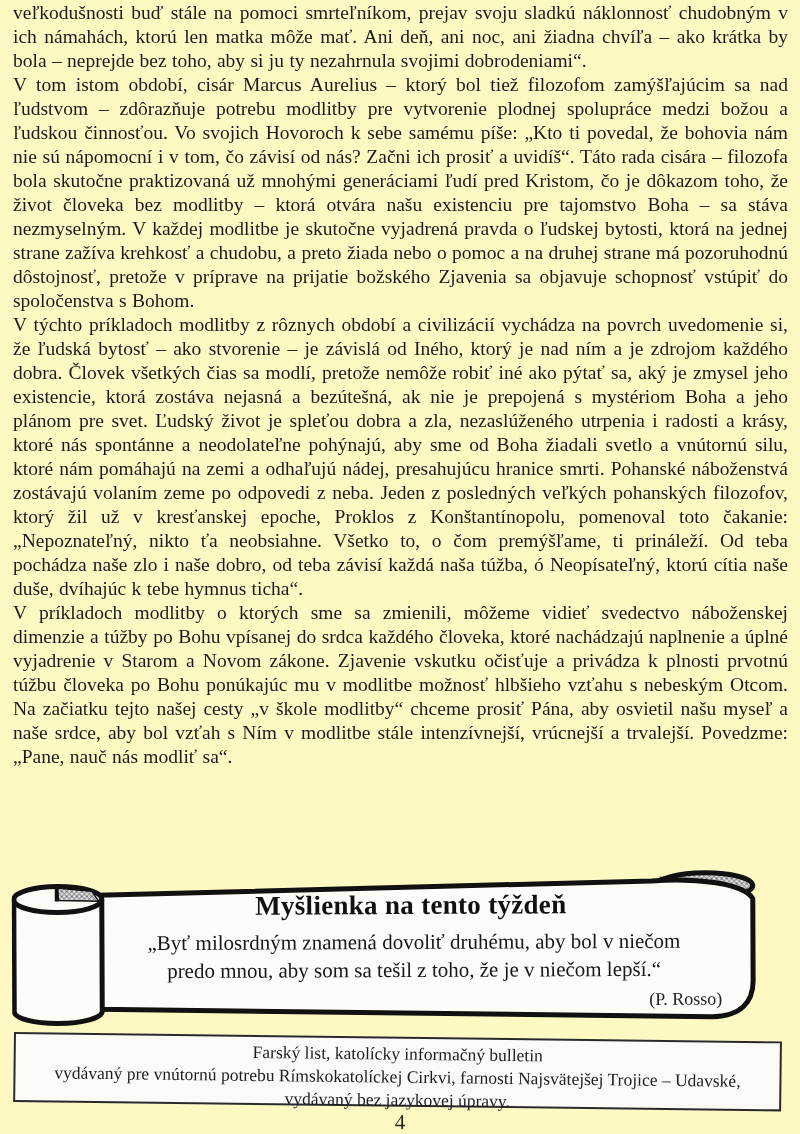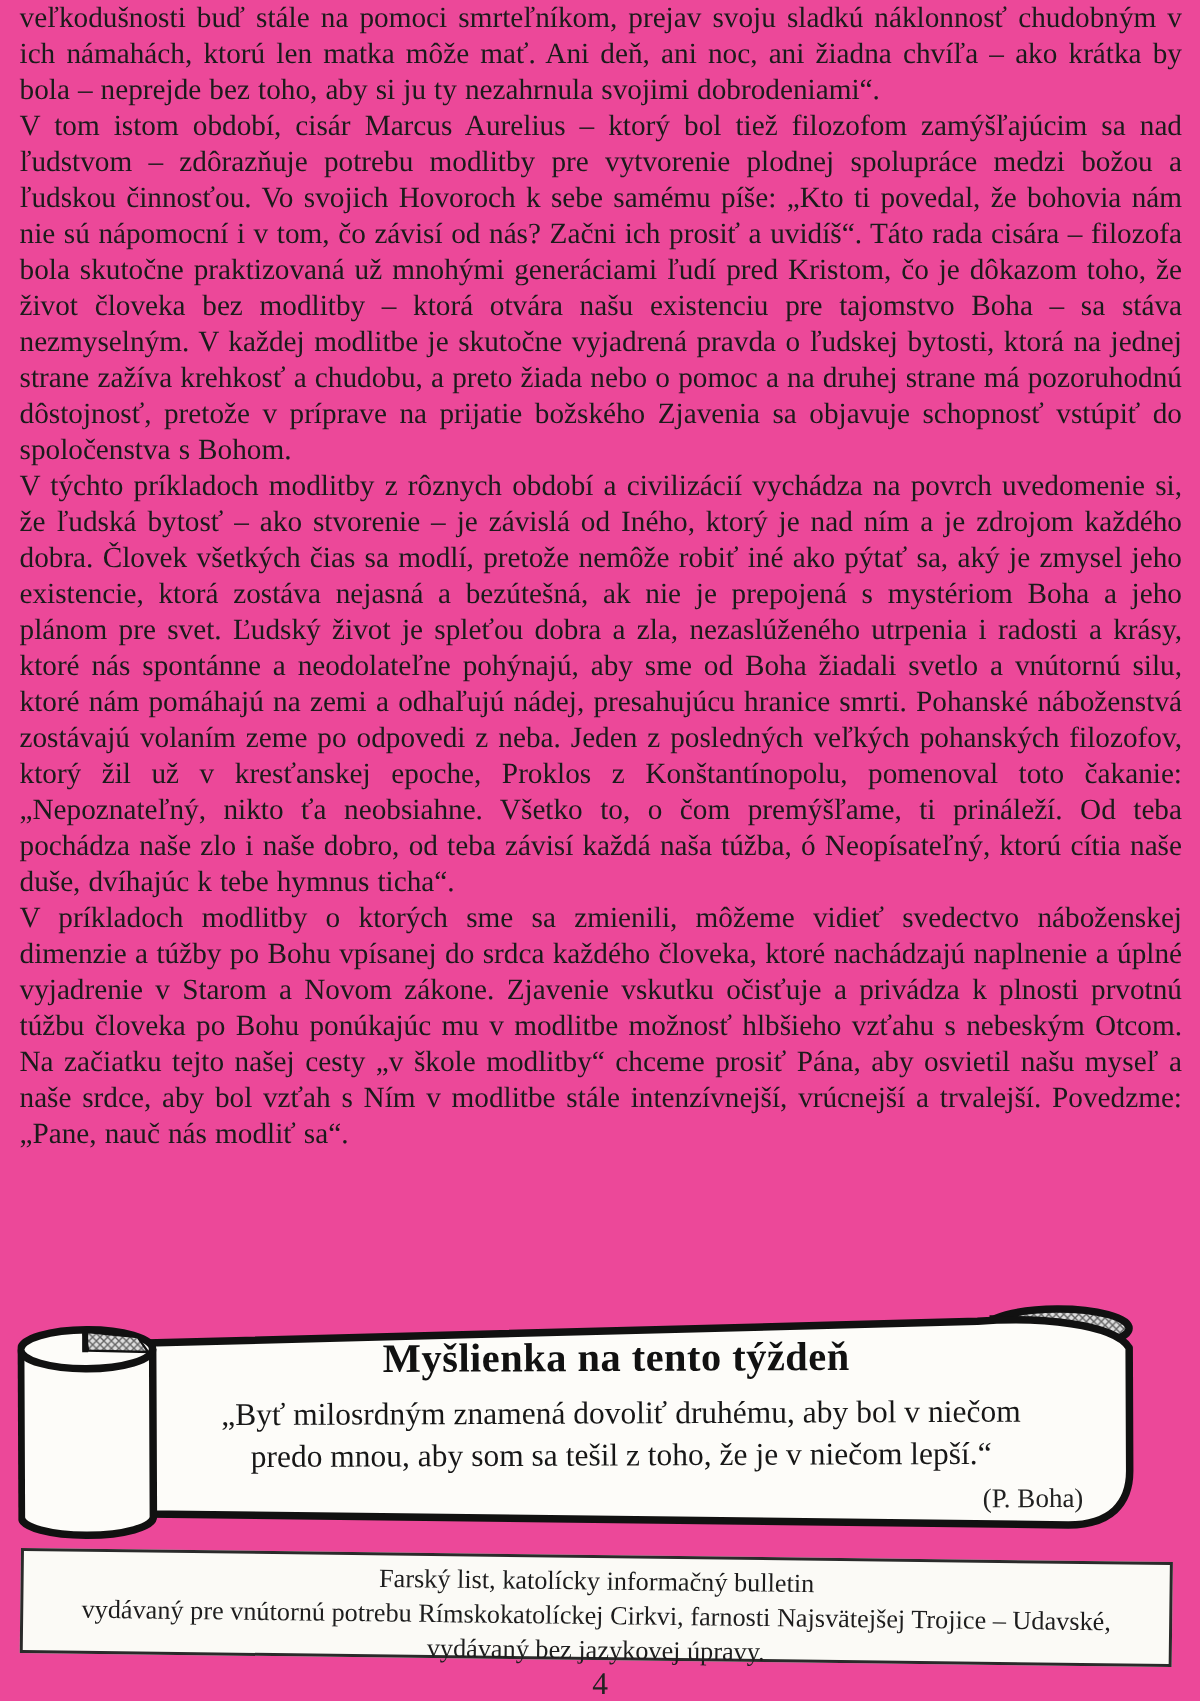--- a/index.html
+++ b/index.html
@@ -4,21 +4,21 @@
 <style>
   html,body{margin:0;padding:0;}
   body{
     width:800px;height:1134px;
     background:#f6f5f1;
     font-family:"Liberation Serif","DejaVu Serif",serif;
     color:#1b1b1b;
     position:relative;
     overflow:hidden;
   }
-  .page{position:absolute;inset:0;background:#ec4899;}
+  .page{position:absolute;inset:0;background:#fef9c3;}
   .body-text{
     position:absolute;top:1px;left:13px;width:775px;height:869px;
     overflow:hidden;
     font-size:19.5px;line-height:24px;
     text-align:justify;
     word-spacing:0.5px;
   }
   .body-text p{margin:0;}
   
   .scroll-area{
@@ -83,21 +83,21 @@
 
       <path d="M 86,24 L 640,12 C 682,9 731,14 741,30 L 741,112 C 741,134 728,148 700,148 L 86,138 Z" fill="#fdfcf9" stroke="#111" stroke-width="5" stroke-linejoin="round"></path>
 
       <path d="M 2,28 L 2,140 A 44 12 0 0 0 90,140 L 90,28" fill="#fdfcf9" stroke="#111" stroke-width="5"></path>
       <ellipse cx="46" cy="28" rx="44" ry="13" fill="#fdfcf9" stroke="#111" stroke-width="5"></ellipse>
       <path d="M 45,16.5 L 80,20 L 87,30 L 47,29 Z" fill="url(#hatch)" stroke="#111" stroke-width="1.5"></path>
       <path d="M 45,15 L 45,30" stroke="#111" stroke-width="4"></path>
     </svg>
     <div class="scroll-title">Myšlienka na tento týždeň</div>
     <div class="scroll-quote">„Byť milosrdným znamená dovoliť druhému, aby bol v niečom predo mnou, aby som sa tešil z toho, že je v niečom lepší.“</div>
-    <div class="scroll-attribution">(P. Boha)</div>
+    <div class="scroll-attribution">(P. Rosso)</div>
   </div>
 
   <div class="footer-box">
     <p class="fline">Farský list, katolícky informačný bulletin</p>
     <p class="fline">vydávaný pre vnútornú potrebu Rímskokatolíckej Cirkvi, farnosti Najsvätejšej Trojice – Udavské,</p>
     <p class="fline">vydávaný bez jazykovej úpravy.</p>
   </div>
 
   <div class="page-number">4</div>
 

